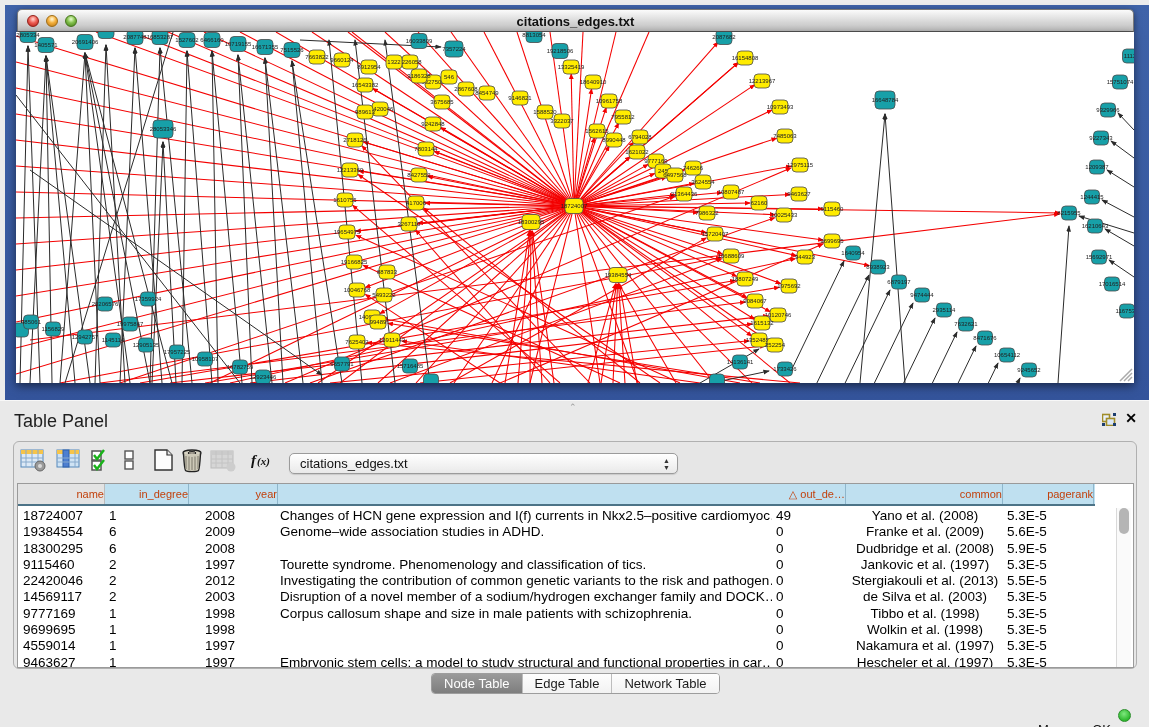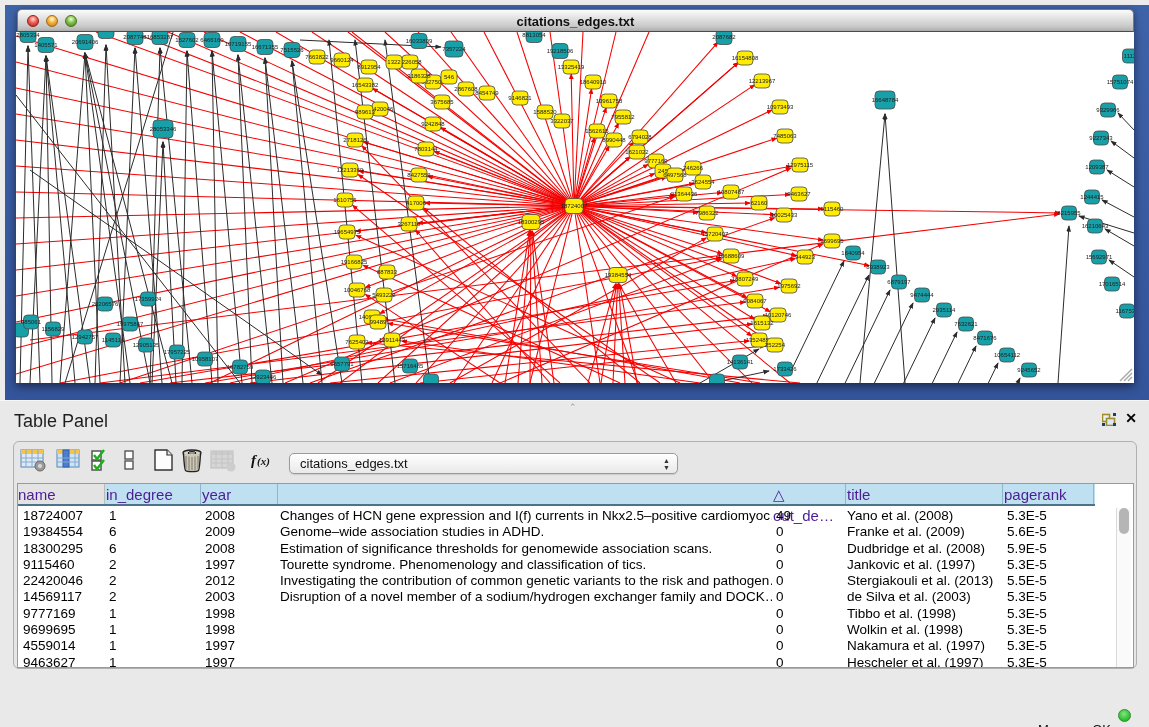--- a/index.html
+++ b/index.html
@@ -27,28 +27,28 @@
 #ptitle{position:absolute;left:0;top:0;width:1149px;height:33px;background:#e9e9e9;
   border-top:1px solid #f8f8f8}
 #ptitle span{position:absolute;left:14px;top:10px;font-size:18px;color:#1e1e1e}
 #pgrip{position:absolute;left:569px;top:1px;width:12px;height:6px;color:#9a9a9a;font-size:9px}
 #container{position:absolute;left:13px;top:41px;width:1124px;height:228px;
   background:#e6e6e6;border:1px solid #b0b0b0;border-radius:6px}
 #tablewrap{position:absolute;left:3px;top:41px;width:1117px;height:185px;background:#fff;
   border:1px solid #9a9a9a;overflow:hidden}
 #thead{position:absolute;left:0;top:0;height:22px;width:1077px;background:#bfe0f0;
   border-bottom:2px solid #4c7387}
-.hc{position:absolute;top:0;height:20px;font-size:15px;color:#4c1d95;text-align:left;
+.hc{position:absolute;top:0;height:20px;font-size:11px;color:#c2410c;text-align:right;
   line-height:21px;border-right:1px solid #8fb6cb}
 #tbody{position:absolute;left:0;top:24px;width:1117px}
 .trow{position:relative;height:16.3px;white-space:nowrap}
 .cell{position:absolute;top:0;font-size:13.5px;color:#000;height:16.3px;line-height:16.5px;overflow:hidden}
 
 .c0{left:5px}.c1{left:91px}.c2{left:187px}.c3{left:262px;width:492px}
-.c4{left:758px}.c5{left:829px;width:156px;text-align:left}.c6{left:989px}
+.c4{left:758px}.c5{left:829px;width:156px;text-align:center}.c6{left:989px}
 
 #vscroll{position:absolute;right:2px;top:24px;width:15px;height:160px;background:#fafafa;
   border-left:1px solid #d9d9d9}
 #vthumb{position:absolute;left:2px;top:0px;width:10px;height:26px;background:#b5b5b5;border-radius:6px}
 
 #toolbar{position:absolute;left:0px;top:5px;height:34px;width:1110px}
 #dropdown{position:absolute;left:275px;top:6px;width:389px;height:21px;border:1px solid #9b9b9b;
   border-radius:5px;background:linear-gradient(#ffffff,#e9e9e9);font-size:13px;color:#111;
   line-height:20px;padding-left:10px;box-shadow:0 1px 1px rgba(0,0,0,.12)}
 #dropdown .st{position:absolute;right:7px;top:2.5px;font-size:7px;color:#333;line-height:7.5px}
@@ -609,24 +609,24 @@
           <g transform="translate(235,0)">
               <text x="2" y="18" font-size="15" font-style="italic" font-weight="700" font-family="Liberation Serif,serif" fill="#111">f</text>
               <text x="8" y="18" font-size="11" font-style="italic" font-weight="700" font-family="Liberation Serif,serif" fill="#111">(x)</text>
             </g>
         </svg>
         <div id="dropdown">citations_edges.txt<span class="st">▲<br>▼</span></div>
       </div>
       <div id="tablewrap">
         <div id="thead">
           <div class="hc" style="left:0px;width:87px;background:#e3e3e3;border-right:1px solid #bbb">name</div>
-          <div class="hc" style="left:88px;width:95px">in_degree</div>
+          <div class="hc" style="left:76px;width:95px">in_degree</div>
           <div class="hc" style="left:184px;width:76px">year</div>
           <div class="hc" style="left:755px;width:73px">△ out_de…</div>
-          <div class="hc" style="left:829px;width:156px">title</div>
+          <div class="hc" style="left:829px;width:156px">common</div>
           <div class="hc" style="left:986px;width:90px">pagerank</div>
         </div>
         <div id="tbody">
 <div class="trow">
               <div class="cell c0">18724007</div>
               <div class="cell c1">1</div>
               <div class="cell c2">2008</div>
               <div class="cell c3">Changes of HCN gene expression and I(f) currents in Nkx2.5–positive cardiomyoc…</div>
               <div class="cell c4">49</div>
               <div class="cell c5">Yano et al. (2008)</div>
@@ -638,21 +638,20 @@
               <div class="cell c2">2009</div>
               <div class="cell c3">Genome–wide association studies in ADHD.</div>
               <div class="cell c4">0</div>
               <div class="cell c5">Franke et al. (2009)</div>
               <div class="cell c6">5.6E-5</div>
             </div>
 <div class="trow">
               <div class="cell c0">18300295</div>
               <div class="cell c1">6</div>
               <div class="cell c2">2008</div>
-              <div class="cell c3">Estimation of significance thresholds for genomewide association scans.</div>
               <div class="cell c4">0</div>
               <div class="cell c5">Dudbridge et al. (2008)</div>
               <div class="cell c6">5.9E-5</div>
             </div>
 <div class="trow">
               <div class="cell c0">9115460</div>
               <div class="cell c1">2</div>
               <div class="cell c2">1997</div>
               <div class="cell c3">Tourette syndrome. Phenomenology and classification of tics.</div>
               <div class="cell c4">0</div>
@@ -674,20 +673,21 @@
               <div class="cell c2">2003</div>
               <div class="cell c3">Disruption of a novel member of a sodium/hydrogen exchanger family and DOCK…</div>
               <div class="cell c4">0</div>
               <div class="cell c5">de Silva et al. (2003)</div>
               <div class="cell c6">5.3E-5</div>
             </div>
 <div class="trow">
               <div class="cell c0">9777169</div>
               <div class="cell c1">1</div>
               <div class="cell c2">1998</div>
+              <div class="cell c3">Corpus callosum shape and size in male patients with schizophrenia.</div>
               <div class="cell c4">0</div>
               <div class="cell c5">Tibbo et al. (1998)</div>
               <div class="cell c6">5.3E-5</div>
             </div>
 <div class="trow">
               <div class="cell c0">9699695</div>
               <div class="cell c1">1</div>
               <div class="cell c2">1998</div>
               <div class="cell c4">0</div>
               <div class="cell c5">Wolkin et al. (1998)</div>
@@ -698,26 +698,32 @@
               <div class="cell c1">1</div>
               <div class="cell c2">1997</div>
               <div class="cell c4">0</div>
               <div class="cell c5">Nakamura et al. (1997)</div>
               <div class="cell c6">5.3E-5</div>
             </div>
 <div class="trow">
               <div class="cell c0">9463627</div>
               <div class="cell c1">1</div>
               <div class="cell c2">1997</div>
+              <div class="cell c3">Embryonic stem cells: a model to study structural and functional properties in car…</div>
               <div class="cell c4">0</div>
               <div class="cell c5">Hescheler et al. (1997)</div>
               <div class="cell c6">5.3E-5</div>
             </div>
         </div>
         <div id="vscroll">
             <div id="vthumb"></div>
           </div>
       </div>
     </div>
+    <div id="tabs">
+      <div class="tab sel">Node Table</div>
+        <div class="tab">Edge Table</div>
+        <div class="tab">Network Table</div>
+    </div>
     <div id="memory">Memory: OK</div>
       <div id="memdot"></div>
   </div>
 </div>
 
 </body></html>

